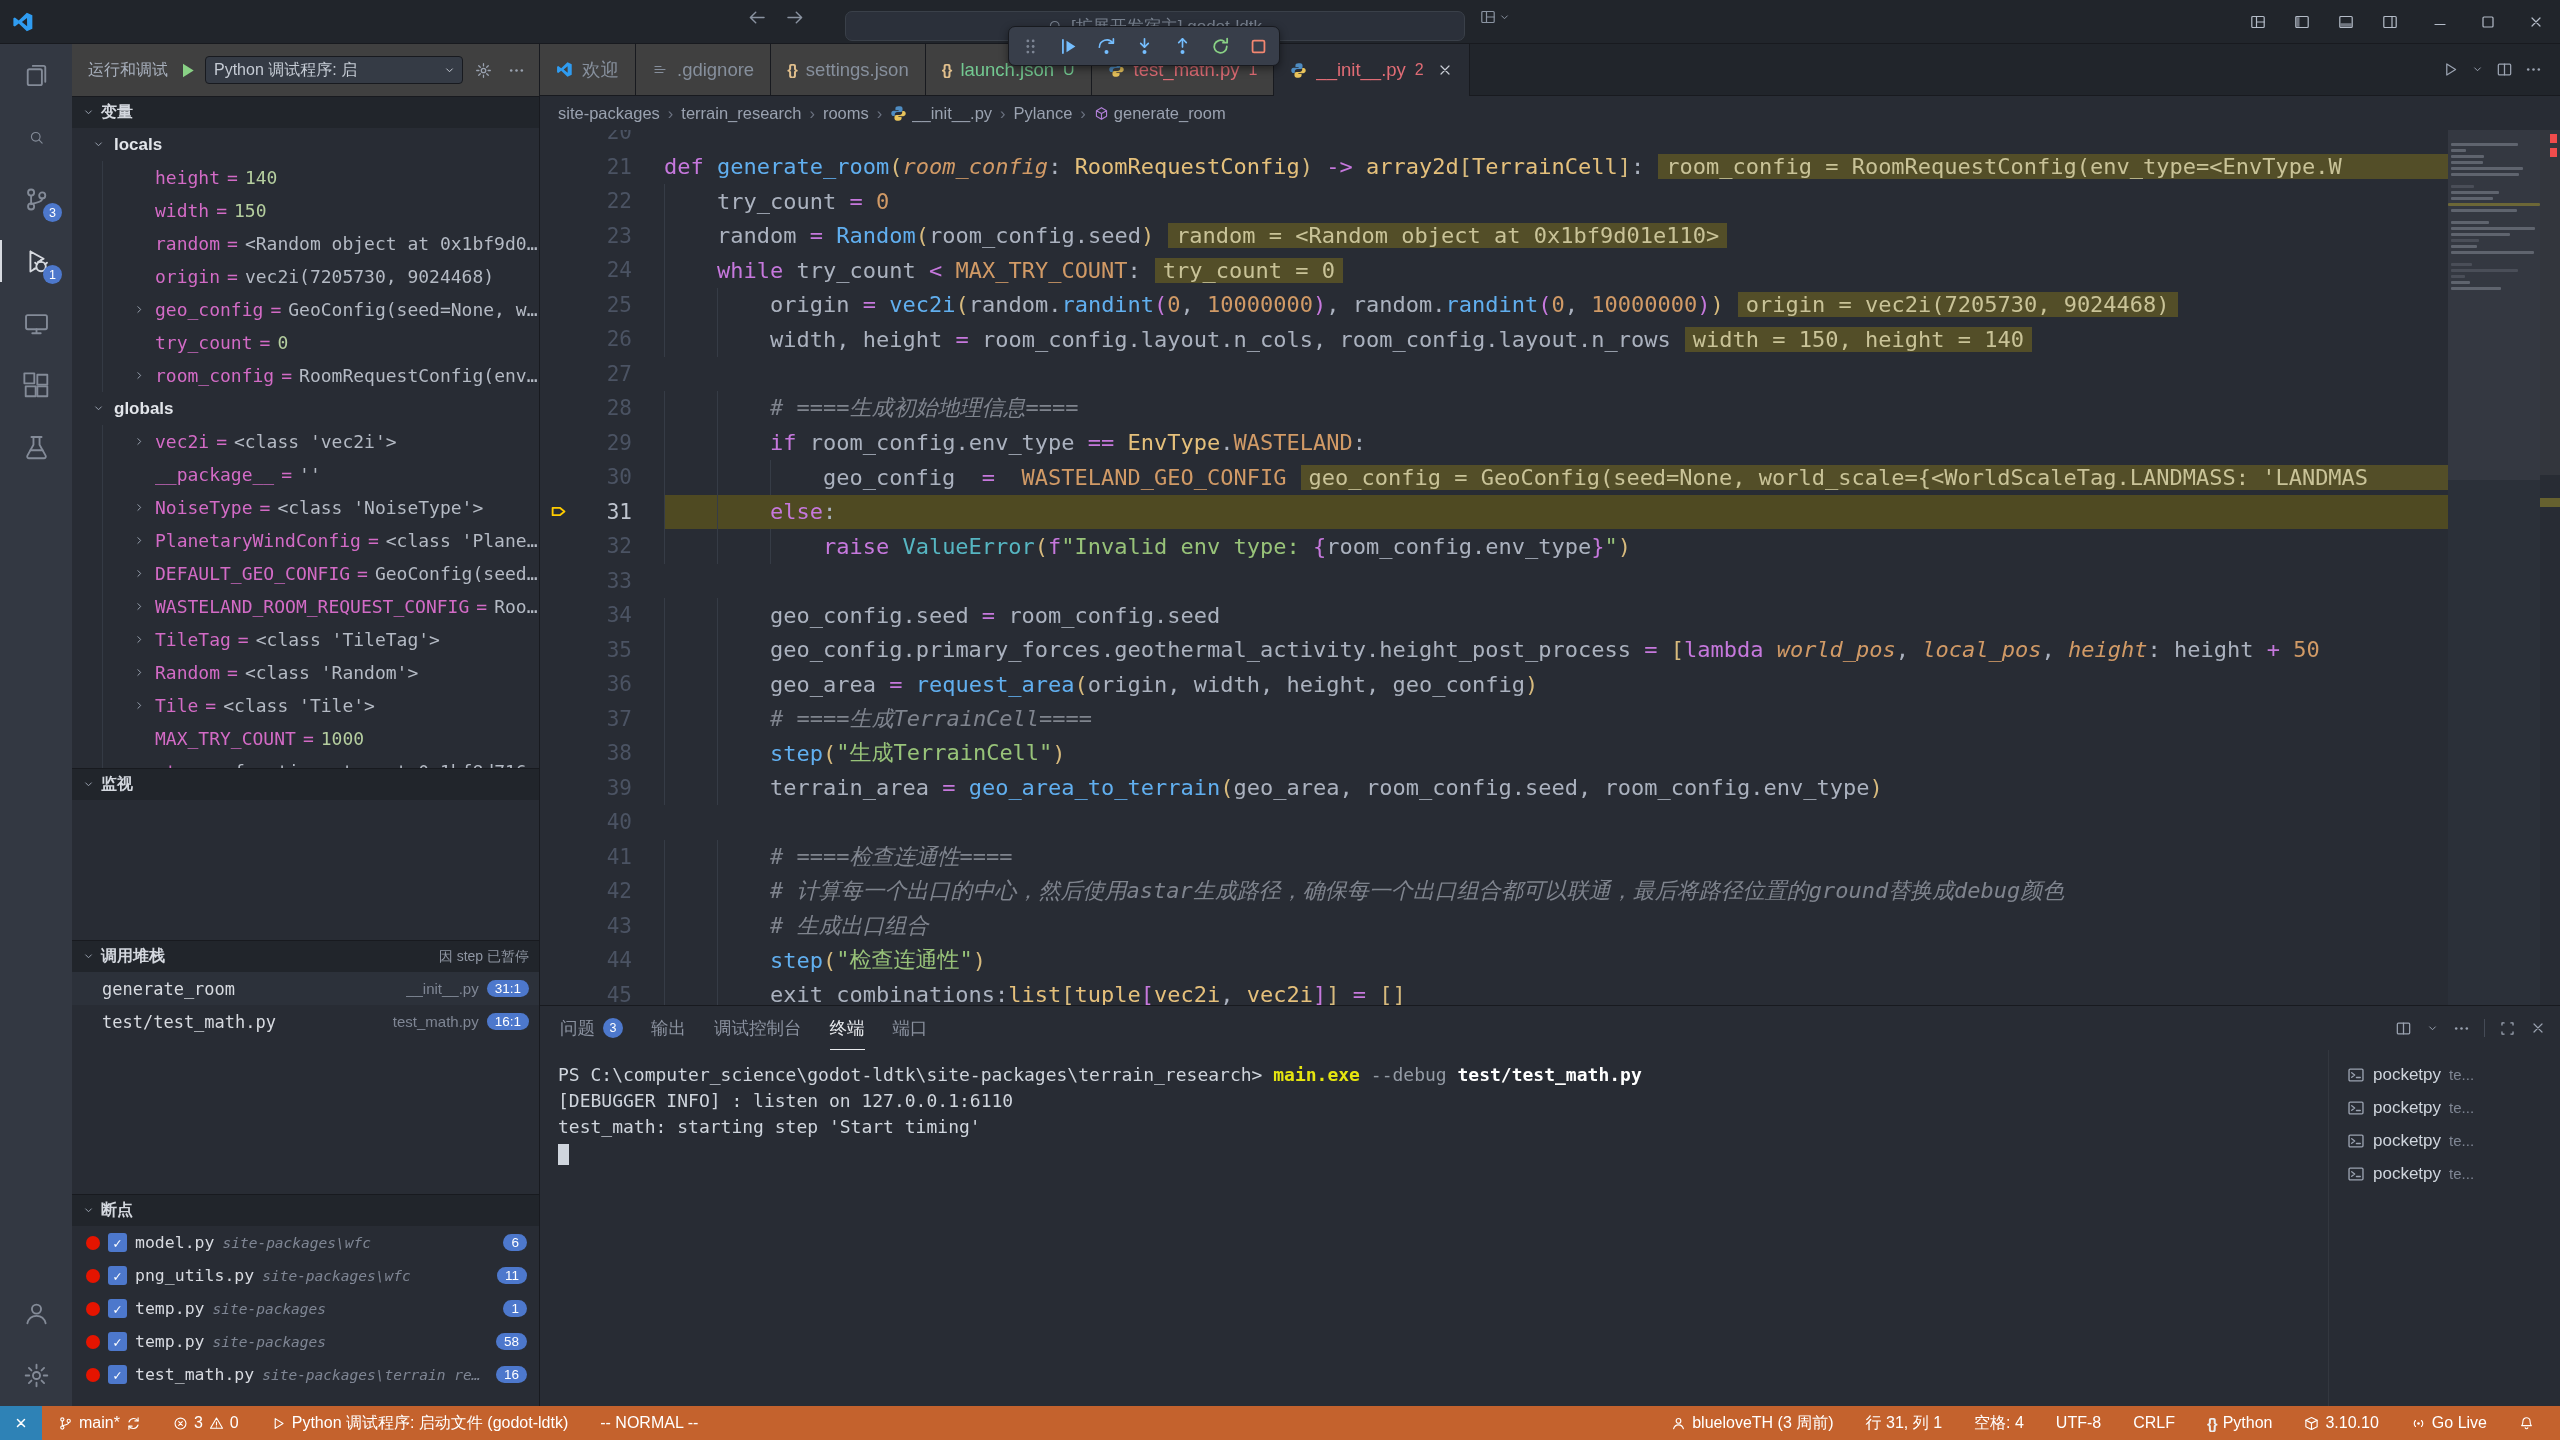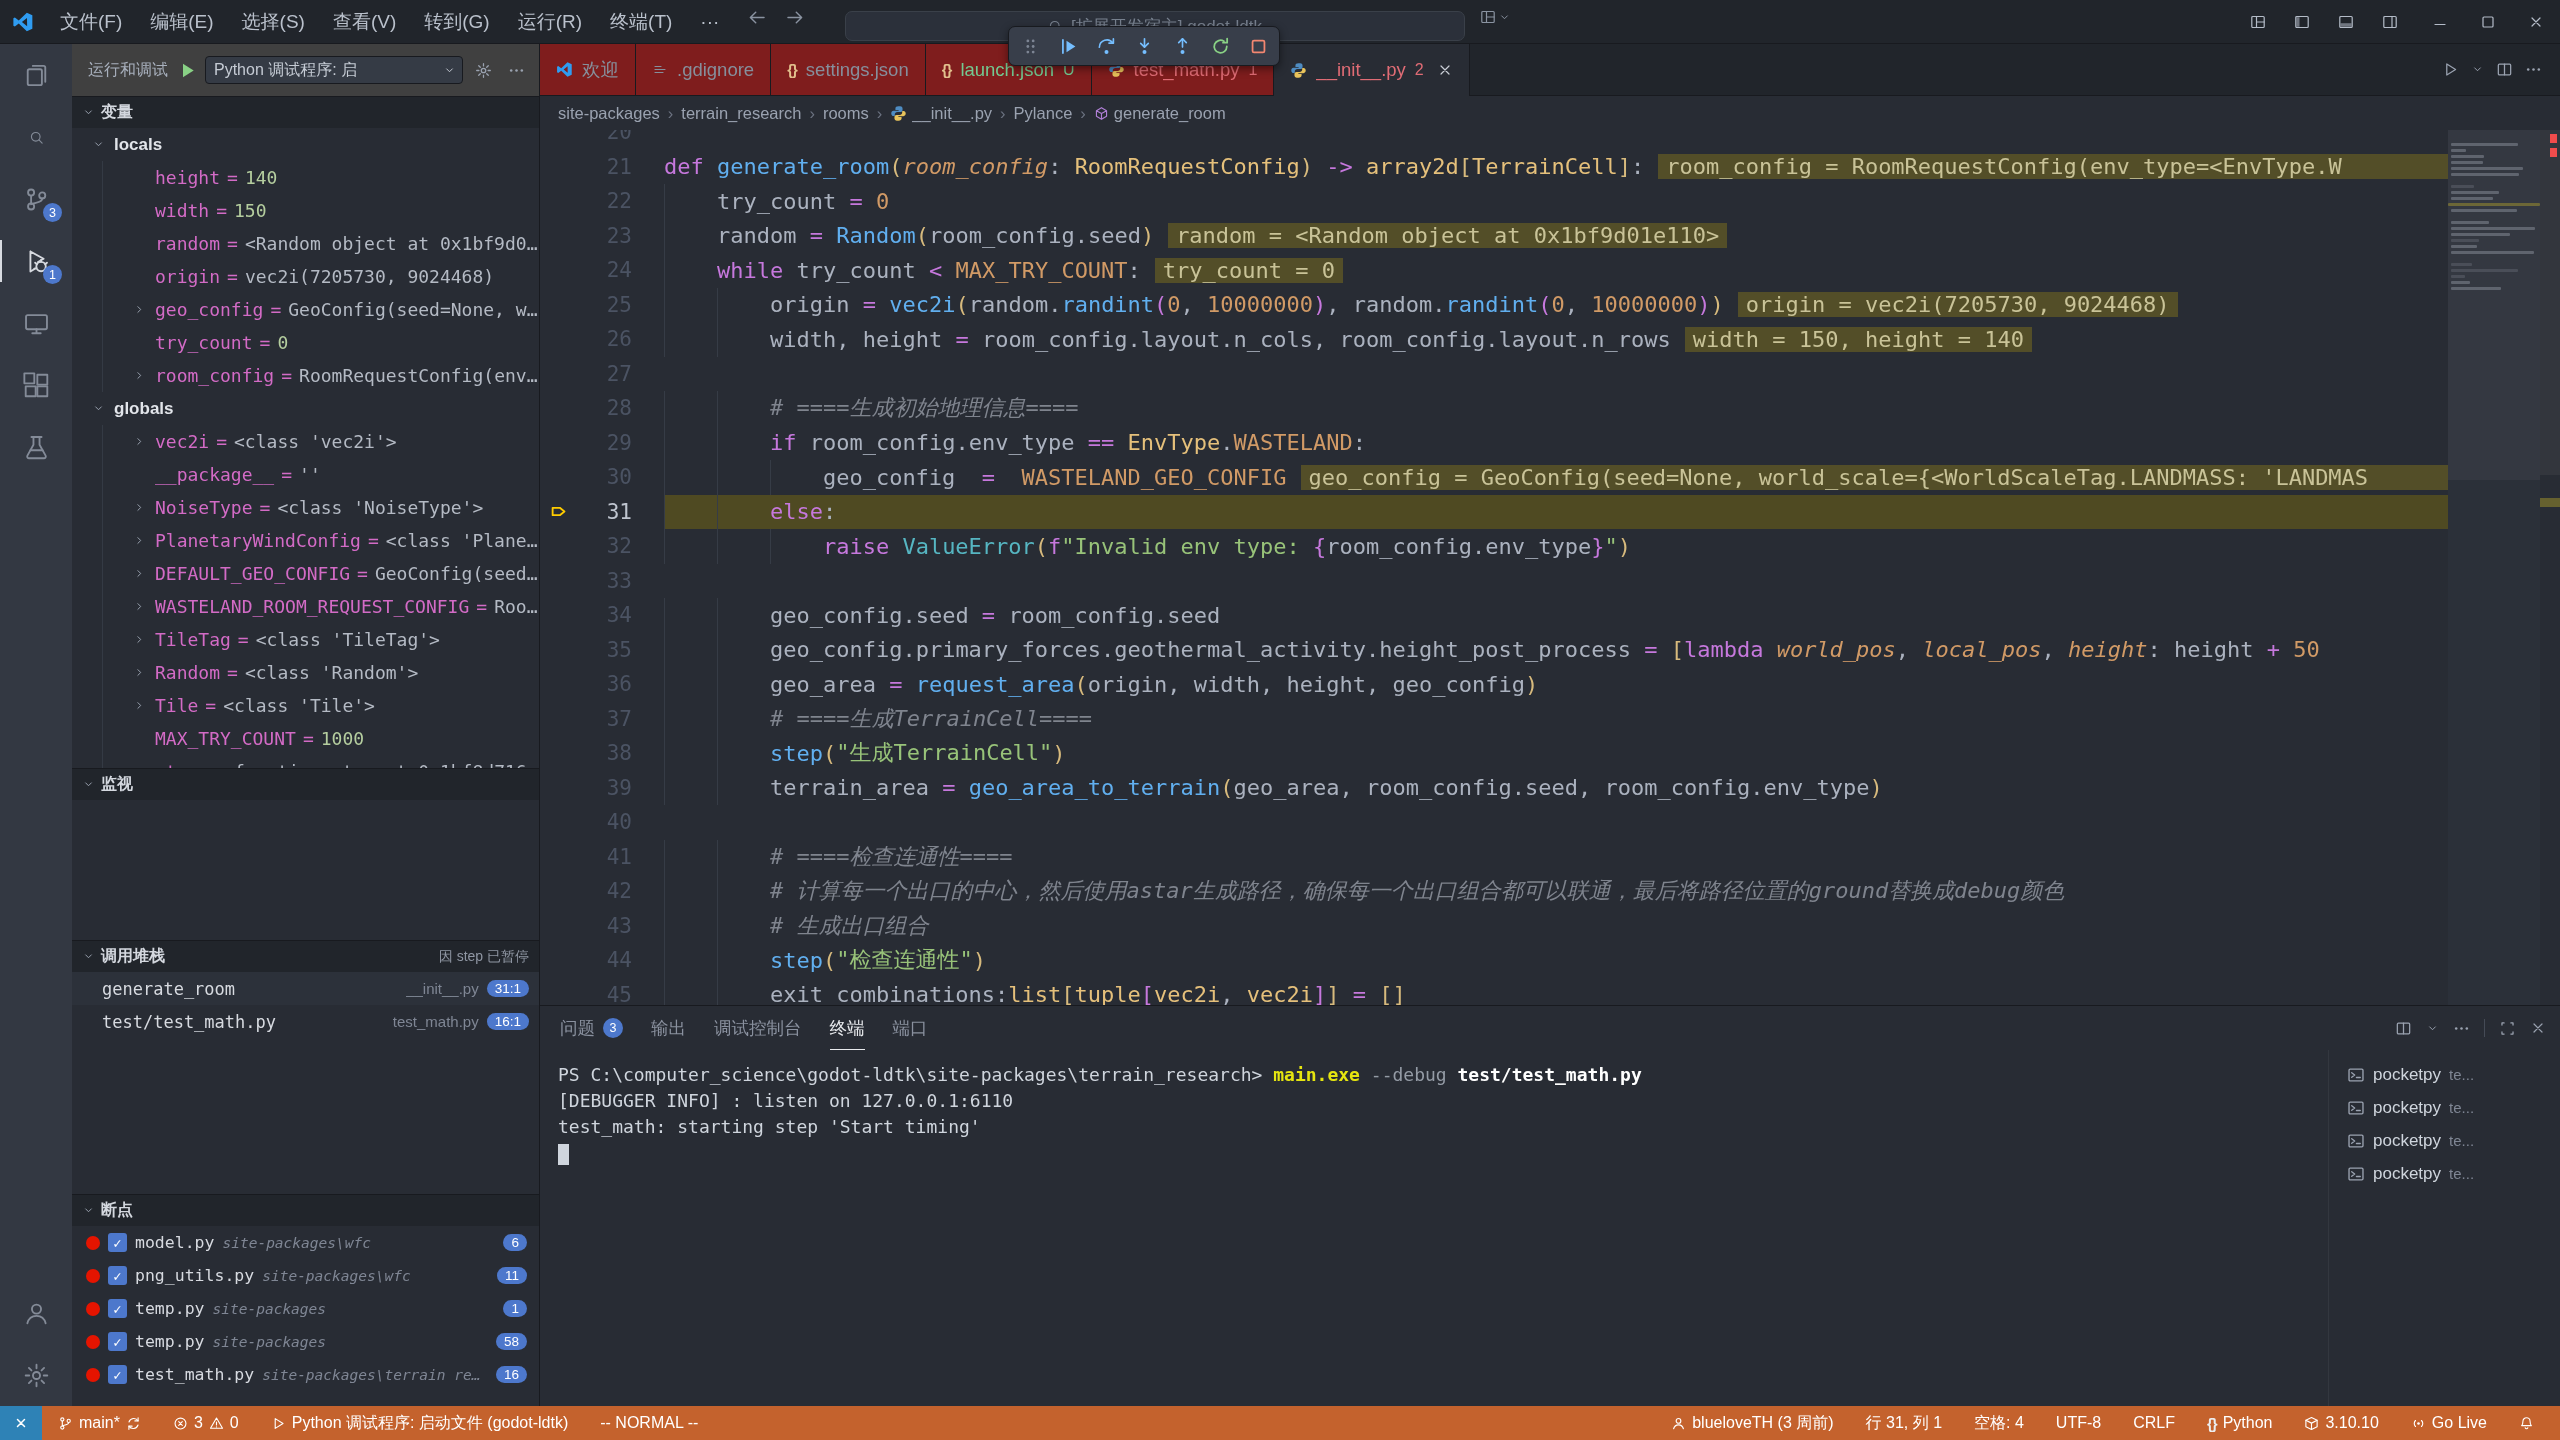--- a/index.html
+++ b/index.html
@@ -73,21 +73,21 @@
   .bp-dot { width:14px; height:14px; border-radius:50%; background:#e51400; flex:none; }
   .bp-check { width:19px; height:19px; border-radius:3px; background:#4d78cc; color:#fff; font-size:14px; display:flex; align-items:center; justify-content:center; flex:none; }
   .bp-file { color:#d7dae0; font-size:16.5px; font-family:"DejaVu Sans Mono",monospace; white-space:nowrap; }
   .bp-path { color:#7f8694; font-size:14.5px; overflow:hidden; text-overflow:ellipsis; white-space:nowrap;font-style:italic; }
   .bp-row .pill { margin-left:auto; }
 
   
   .editorcol { flex:1; display:flex; flex-direction:column; min-width:0; }
   .tabrow { height:52px; background:#21252b; border-bottom:1px solid #181a1f; display:flex; align-items:stretch; }
   .tabs { display:flex; }
-  .tab { display:flex; align-items:center; gap:9px; padding:0 16px; font-size:18.5px; color:#868f9c; background:#7f1d1d; border-right:1px solid #181a1f; white-space:nowrap; }
+  .tab { display:flex; align-items:center; gap:9px; padding:0 16px; font-size:18.5px; color:#868f9c; background:#404040; border-right:1px solid #181a1f; white-space:nowrap; }
   .tab.active { background:#282c34; color:#abb2bf; margin-bottom:-1px; }
   .tab .sfx { font-size:16px; }
   .tab.red, .tab.red .sfx { color:#e06c75; }
   .tab.green, .tab.green .sfx { color:#73c991; }
   .tab .closex { color:#c9ced6; margin-left:4px; }
   .tab-actions { margin-left:auto; display:flex; align-items:center; gap:12px; padding-right:18px; color:#9aa2b0; }
   .braces-y { color:#e2c08d; font-weight:bold; font-size:15px; letter-spacing:-1px; }
   .braces-w { color:#eceef1; font-weight:bold; font-size:15px; letter-spacing:-1px; }
 
   .breadcrumbs { height:34px; background:#282c34; display:flex; align-items:center; gap:8px; padding-left:18px; font-size:16.5px; color:#9aa2b0; }
@@ -152,30 +152,20 @@
 <body>
 
 <div class="app">
 
   <div class="titlebar">
     <span class="logo ic">
         <svg width="22" height="22" viewBox="0 0 16 16">
           <path d="M10.8 1.2 4.9 6.9 2.1 4.7l-1.1.6v5.4l1.1.6 2.8-2.2 5.9 5.7 4-1.9V3.1zM10.9 5l.1 6-3.8-3z" fill="#2f9cf1"></path>
         </svg>
       </span>
-    <div class="menubar" id="menubar">
-        <span class="menu-item">文件(F)</span>
-        <span class="menu-item">编辑(E)</span>
-        <span class="menu-item">选择(S)</span>
-        <span class="menu-item">查看(V)</span>
-        <span class="menu-item">转到(G)</span>
-        <span class="menu-item">运行(R)</span>
-        <span class="menu-item">终端(T)</span>
-        <span class="menu-item">···</span>
-      </div>
     <div class="nav" id="navbtns">
         <span class="ic">
           <svg width="19" height="19" viewBox="0 0 16 16" fill="none" stroke="currentColor" stroke-width="1.2" stroke-linecap="round" stroke-linejoin="round">
             <path d="M13.5 8h-11M6.5 3.5 2 8l4.5 4.5"></path>
           </svg>
         </span>
         <span class="ic">
           <svg width="19" height="19" viewBox="0 0 16 16" fill="none" stroke="currentColor" stroke-width="1.2" stroke-linecap="round" stroke-linejoin="round">
             <path d="M2.5 8h11M9.5 3.5 14 8l-4.5 4.5"></path>
           </svg>

